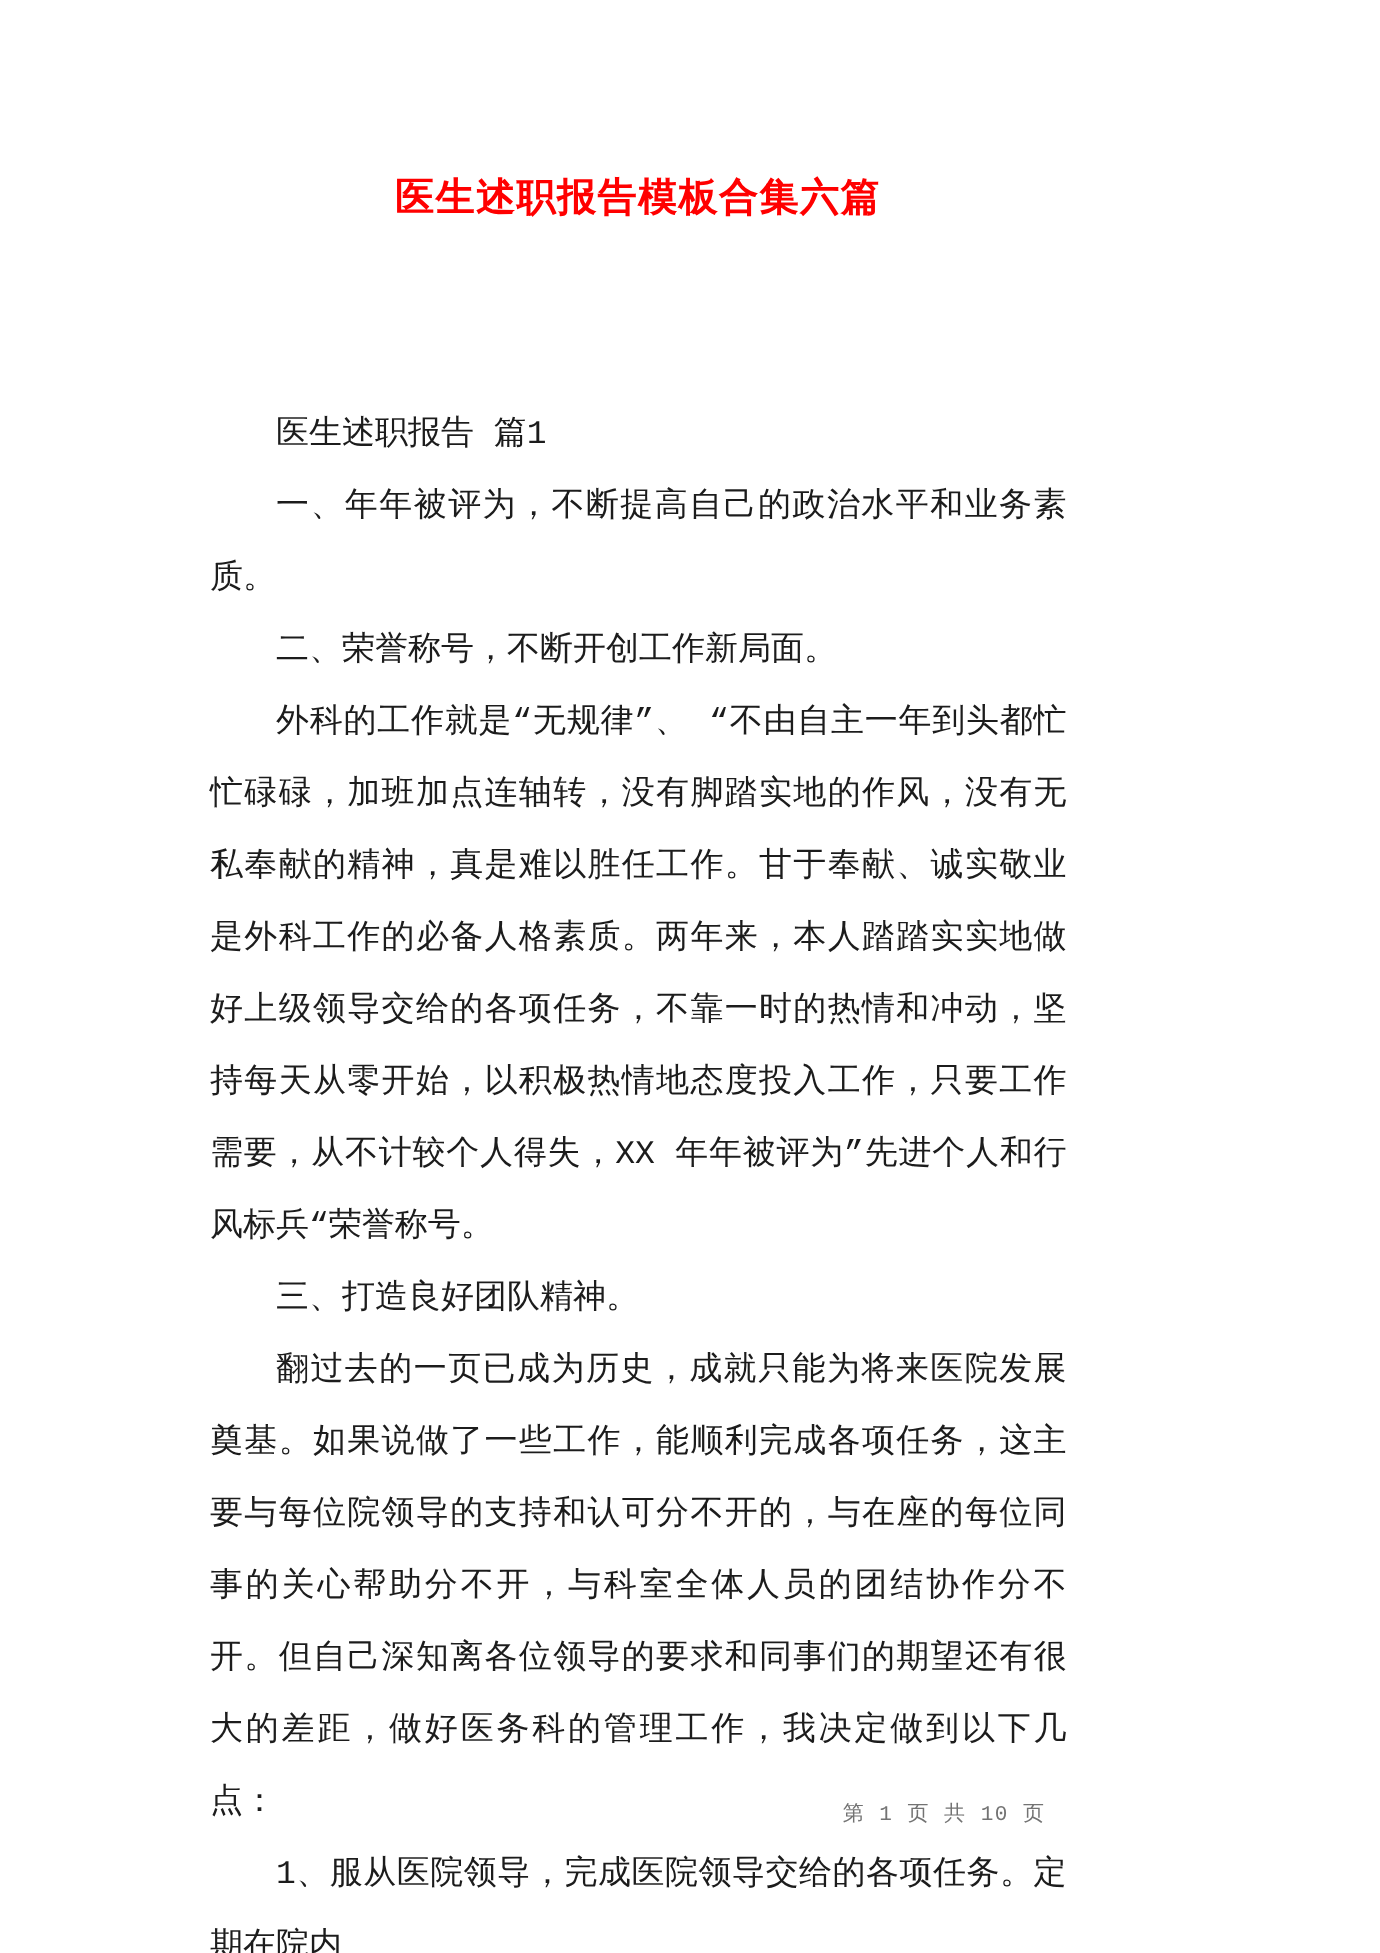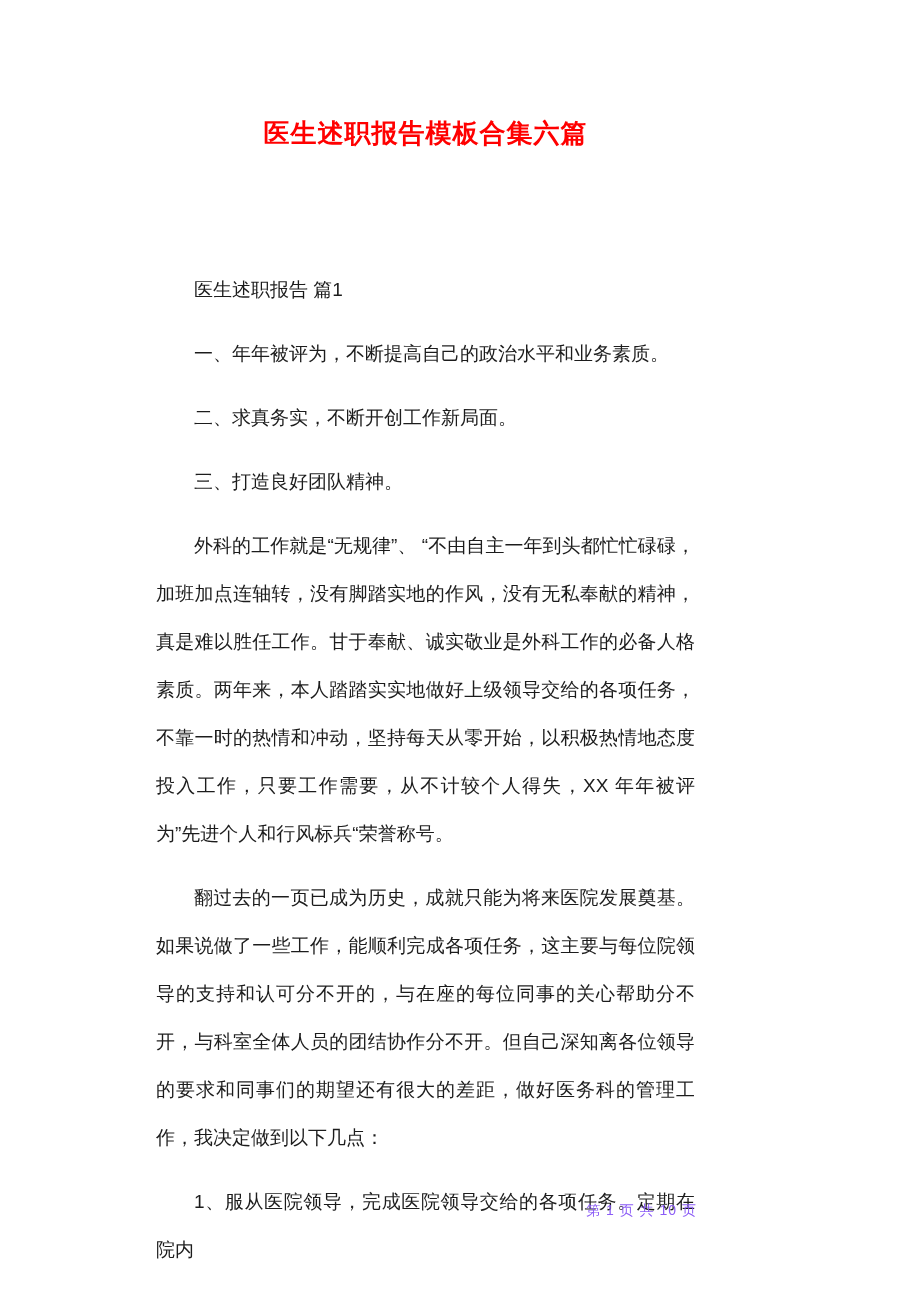--- a/index.html
+++ b/index.html
@@ -6,68 +6,68 @@
     margin: 0;
     padding: 0;
     background: #ffffff;
   }
   .page {
     position: relative;
     width: 836px;
     height: 1302px;
     background: #ffffff;
     overflow: hidden;
-    font-family: Liberation Sans, sans-serif;
+    font-family: Liberation Mono, monospace;
   }
   .content {
     padding: 0 125px 0 140px;
   }
   .doc-title {
     margin-top: 111px;
     font-size: 26px;
     line-height: 44px;
     font-weight: bold;
     text-align: center;
     color: #ff0000;
     letter-spacing: 1px;
   }
   .doc-body {
     margin-top: 111px;
     color: #1c1c1c;
   }
   .doc-body .para {
-    margin: 16px;
-    font-size: 19px;
+    margin: 0;
+    font-size: 22px;
     line-height: 48px;
     text-align: justify;
     text-justify: inter-ideograph;
     text-indent: 2em;
     word-break: break-all;
   }
   .page-footer {
     position: absolute;
     top: 1200px;
     right: 139px;
     font-size: 14px;
     line-height: 20px;
-    color: #8b5cf6;
+    color: #737373;
     letter-spacing: 1px;
     white-space: pre;
   }
 </style>
 </head>
 <body>
 
 <div class="page">
   <div class="content">
     <div class="doc-title">医生述职报告模板合集六篇</div>
     <div class="doc-body">
       <p class="para">医生述职报告 篇1</p>
       <p class="para">一、年年被评为，不断提高自己的政治水平和业务素质。</p>
-      <p class="para">二、求真务实，不断开创工作新局面。</p>
+      <p class="para">二、荣誉称号，不断开创工作新局面。</p>
+      <p class="para">外科的工作就是“无规律”、 “不由自主一年到头都忙忙碌碌，加班加点连轴转，没有脚踏实地的作风，没有无私奉献的精神，真是难以胜任工作。甘于奉献、诚实敬业是外科工作的必备人格素质。两年来，本人踏踏实实地做好上级领导交给的各项任务，不靠一时的热情和冲动，坚持每天从零开始，以积极热情地态度投入工作，只要工作需要，从不计较个人得失，XX 年年被评为”先进个人和行风标兵“荣誉称号。</p>
       <p class="para">三、打造良好团队精神。</p>
-      <p class="para">外科的工作就是“无规律”、 “不由自主一年到头都忙忙碌碌，加班加点连轴转，没有脚踏实地的作风，没有无私奉献的精神，真是难以胜任工作。甘于奉献、诚实敬业是外科工作的必备人格素质。两年来，本人踏踏实实地做好上级领导交给的各项任务，不靠一时的热情和冲动，坚持每天从零开始，以积极热情地态度投入工作，只要工作需要，从不计较个人得失，XX 年年被评为”先进个人和行风标兵“荣誉称号。</p>
       <p class="para">翻过去的一页已成为历史，成就只能为将来医院发展奠基。如果说做了一些工作，能顺利完成各项任务，这主要与每位院领导的支持和认可分不开的，与在座的每位同事的关心帮助分不开，与科室全体人员的团结协作分不开。但自己深知离各位领导的要求和同事们的期望还有很大的差距，做好医务科的管理工作，我决定做到以下几点：</p>
       <p class="para">1、服从医院领导，完成医院领导交给的各项任务。定期在院内</p>
     </div>
   </div>
   <div class="page-footer">第 1 页 共 10 页</div>
 </div>
 
 </body></html>

